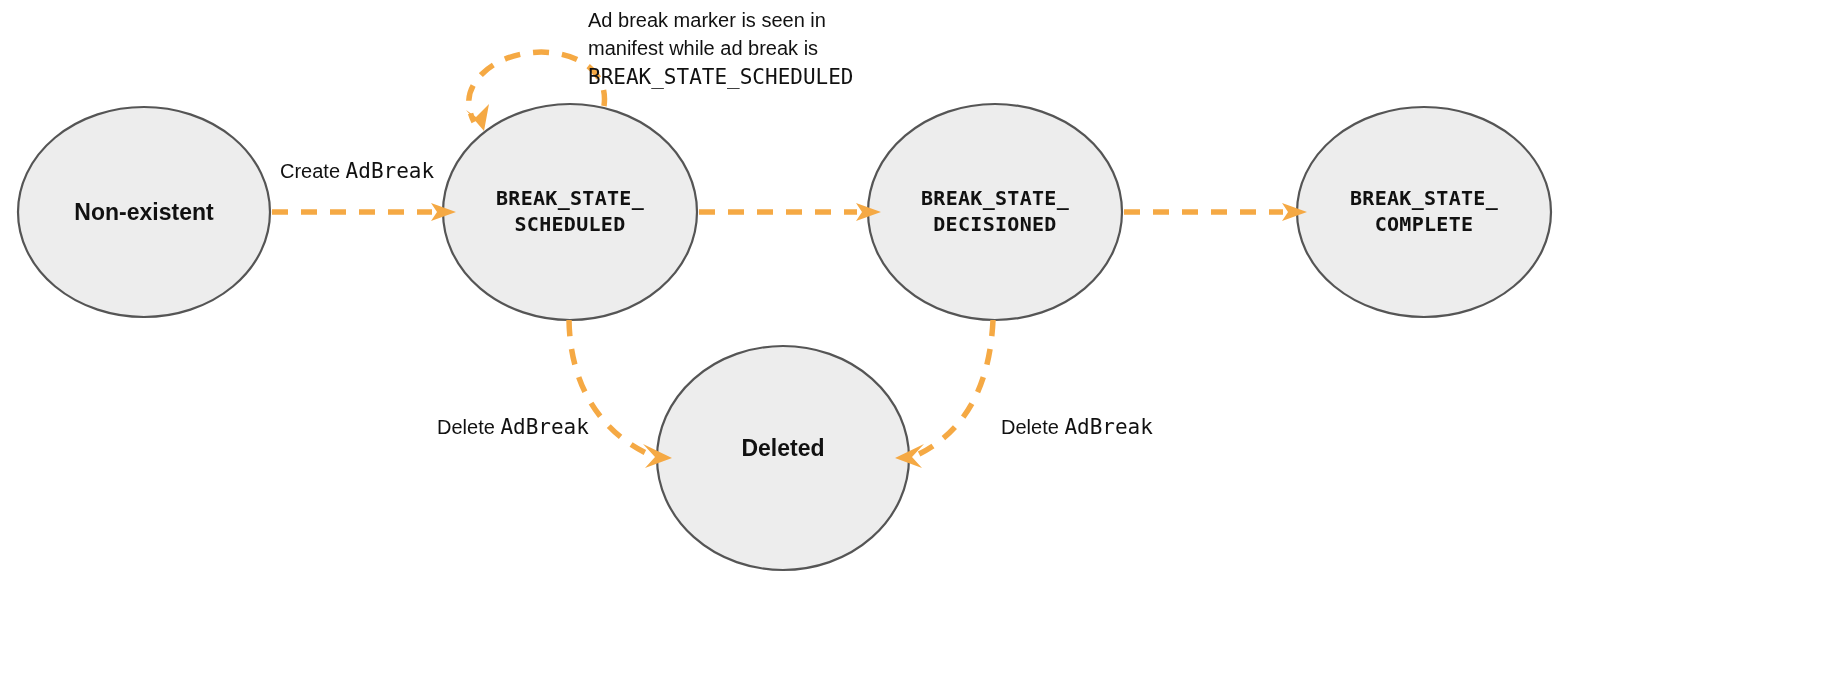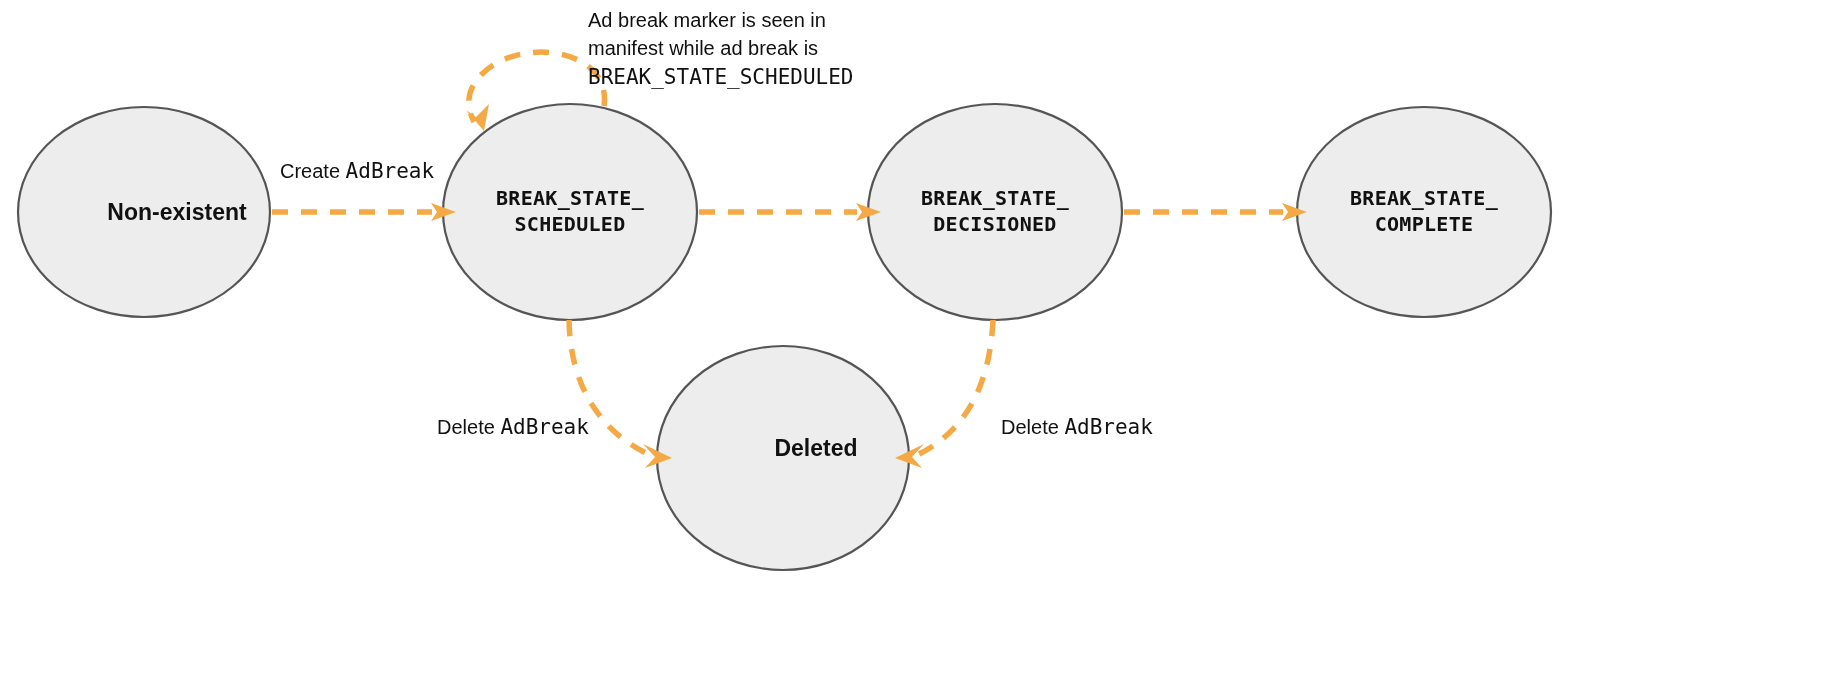--- a/index.html
+++ b/index.html
@@ -50,21 +50,20 @@
   .node-label.mono {
     font-family: "DejaVu Sans Mono", monospace;
     font-weight: 700;
     font-size: 20px;
     letter-spacing: 0.3px;
   }
   .node-label.sans {
     font-family: "Liberation Sans", sans-serif;
     font-weight: 700;
     font-size: 23px;
-    padding-left: 33px;
   }
   .edge-label {
     position: absolute;
     color: #111111;
     font-family: "Liberation Sans", sans-serif;
     font-size: 20px;
     line-height: 1.42;
     white-space: pre;
     pointer-events: none;
   }

